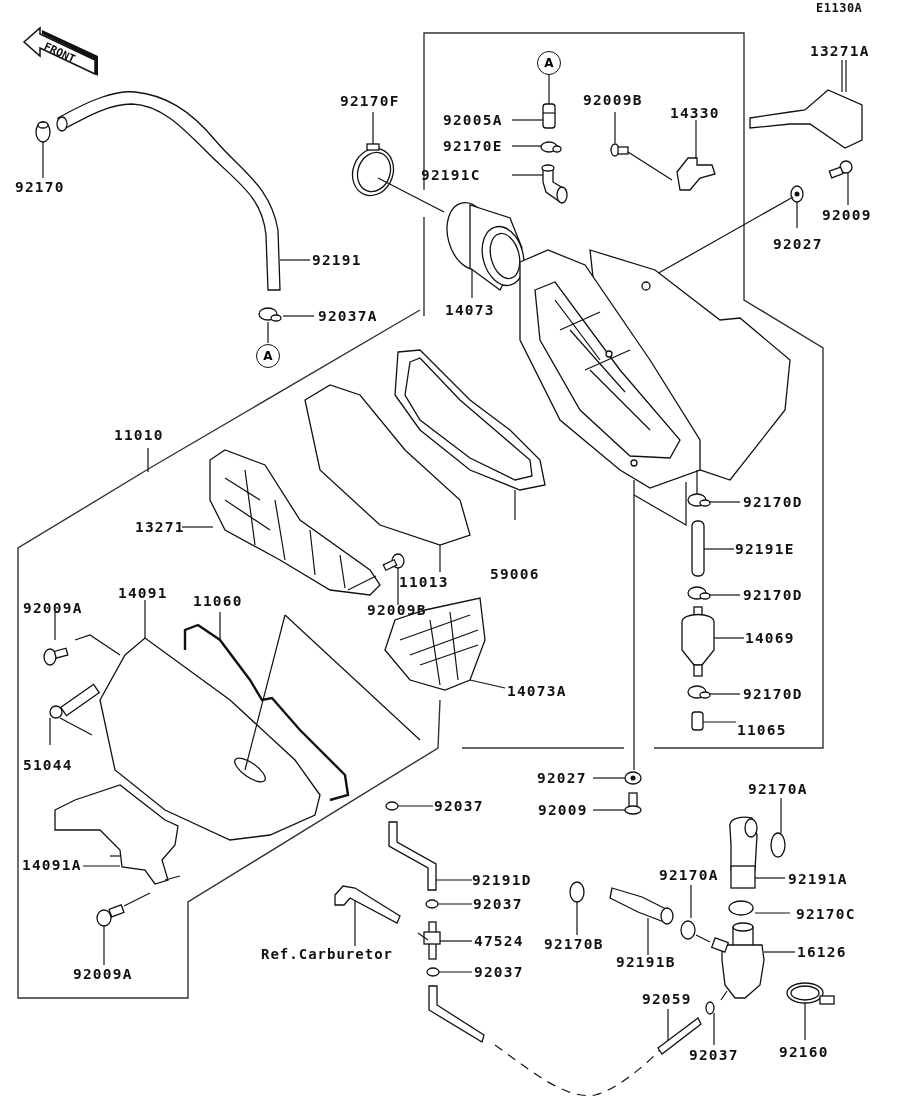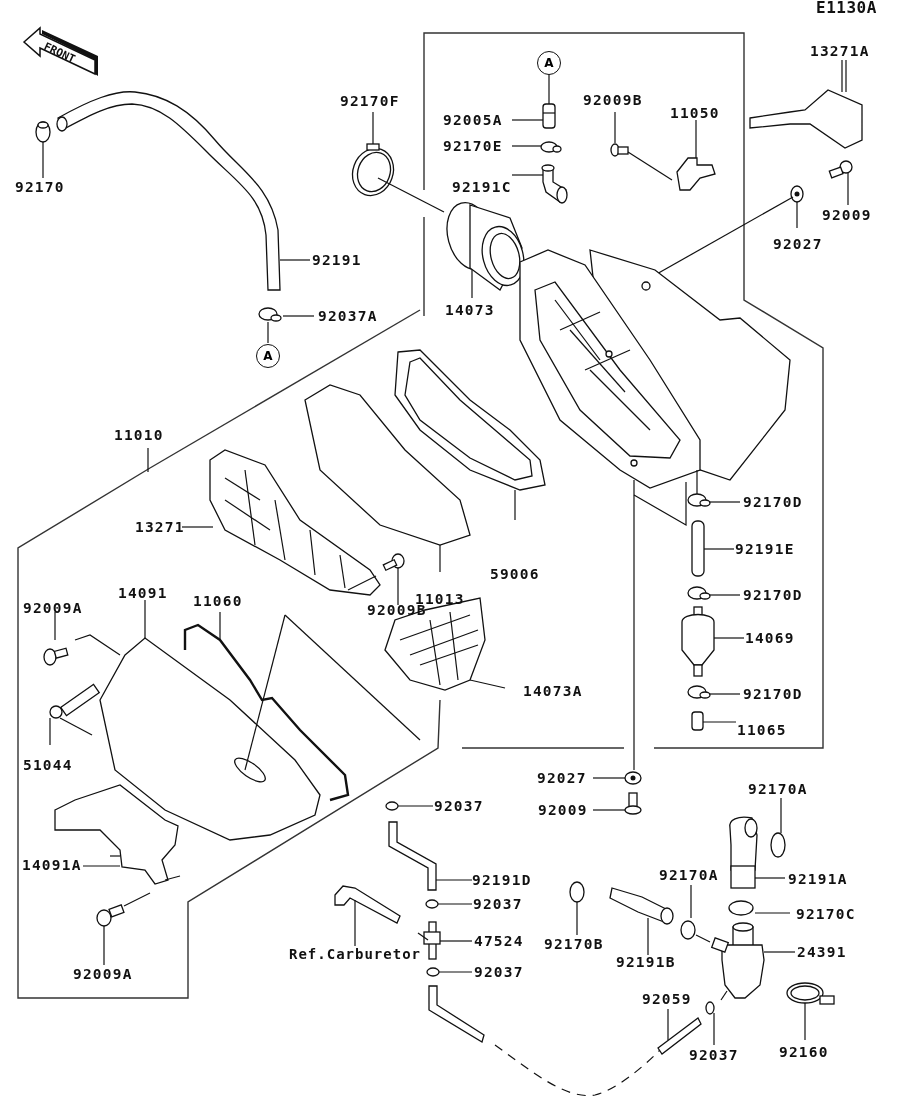--- a/index.html
+++ b/index.html
@@ -1,20 +1,20 @@
 <!DOCTYPE html>
 <html><head>
 <meta charset="utf-8">
 <style>
   html, body { margin:0; padding:0; background:#ffffff; }
   body { width:914px; height:1103px; position:relative; overflow:hidden; font-family:"DejaVu Sans", sans-serif; }
   #diagram { position:absolute; left:0; top:0; width:914px; height:1103px; }
   .lbl { position:absolute; font-family:"DejaVu Sans Mono", monospace; font-weight:bold; font-size:14.5px; letter-spacing:1.2px; color:#111; white-space:nowrap; line-height:16px; }
-  .lbl.small { font-size:16px; letter-spacing:0.5px; }
-  .ref { position:absolute; font-family:"DejaVu Sans Mono", monospace; font-weight:bold; font-size:14px; letter-spacing:1px; color:#111; white-space:nowrap;margin-left:28px; }
+  .lbl.small { font-size:12px; letter-spacing:0.5px; }
+  .ref { position:absolute; font-family:"DejaVu Sans Mono", monospace; font-weight:bold; font-size:14px; letter-spacing:1px; color:#111; white-space:nowrap; }
   svg .ln { stroke:#111; stroke-width:1.2; fill:none; }
   svg .part { stroke:#111; stroke-width:1.3; fill:#fff; }
   svg .thick { stroke:#111; stroke-width:2.4; fill:none; }
   svg .box { stroke:#333; stroke-width:1.4; fill:none; }
   .front-badge { position:absolute; left:20px; top:22px; width:80px; height:60px; }
   .circA { position:absolute; width:22px; height:22px; border:1.5px solid #111; border-radius:50%; font-family:"DejaVu Sans", sans-serif; font-weight:bold; font-size:12px; text-align:center; line-height:22px; background:#fff; }
 </style>
 </head>
 <body>
 
@@ -336,62 +336,62 @@
 <div class="circA" style="left:537px;top:51px;">A</div>
 
 <div class="lbl small" style="left:816px;top:0px;">E1130A</div>
 
 <div class="lbl" style="left:15px;top:179px;">92170</div>
 <div class="lbl" style="left:312px;top:252px;">92191</div>
 <div class="lbl" style="left:318px;top:308px;">92037A</div>
 <div class="lbl" style="left:340px;top:93px;">92170F</div>
 <div class="lbl" style="left:443px;top:112px;">92005A</div>
 <div class="lbl" style="left:443px;top:138px;">92170E</div>
-<div class="lbl" style="left:452px;top:167px;margin-top:12px;">92191C</div>
+<div class="lbl" style="left:421px;top:167px;">92191C</div>
 <div class="lbl" style="left:445px;top:302px;">14073</div>
 <div class="lbl" style="left:583px;top:92px;">92009B</div>
-<div class="lbl" style="left:670px;top:105px;">11050</div>
+<div class="lbl" style="left:670px;top:105px;">14330</div>
 <div class="lbl" style="left:810px;top:43px;">13271A</div>
 <div class="lbl" style="left:822px;top:207px;">92009</div>
 <div class="lbl" style="left:773px;top:236px;">92027</div>
 
 <div class="lbl" style="left:114px;top:427px;">11010</div>
 <div class="lbl" style="left:135px;top:519px;">13271</div>
-<div class="lbl" style="left:415px;top:574px;margin-top:17px;">11013</div>
+<div class="lbl" style="left:399px;top:574px;">11013</div>
 <div class="lbl" style="left:490px;top:522px;margin-top:44px;">59006</div>
 <div class="lbl" style="left:367px;top:602px;">92009B</div>
 
 <div class="lbl" style="left:743px;top:494px;">92170D</div>
 <div class="lbl" style="left:735px;top:541px;">92191E</div>
 <div class="lbl" style="left:743px;top:587px;">92170D</div>
 <div class="lbl" style="left:745px;top:630px;">14069</div>
 <div class="lbl" style="left:743px;top:686px;">92170D</div>
 <div class="lbl" style="left:737px;top:714px;margin-top:8px;">11065</div>
 
 <div class="lbl" style="left:23px;top:600px;">92009A</div>
 <div class="lbl" style="left:118px;top:585px;">14091</div>
 <div class="lbl" style="left:193px;top:593px;">11060</div>
-<div class="lbl" style="left:523px;top:683px;text-align:center;">14073A</div>
+<div class="lbl" style="left:507px;top:683px;text-align:center;">14073A</div>
 <div class="lbl" style="left:23px;top:749px;margin-top:8px;">51044</div>
 
 <div class="lbl" style="left:537px;top:770px;">92027</div>
 <div class="lbl" style="left:538px;top:802px;">92009</div>
 
 <div class="lbl" style="left:434px;top:798px;">92037</div>
 <div class="lbl" style="left:472px;top:872px;">92191D</div>
 <div class="lbl" style="left:473px;top:896px;">92037</div>
 <div class="lbl" style="left:474px;top:933px;">47524</div>
 <div class="lbl" style="left:474px;top:964px;">92037</div>
 <div class="ref" style="left:261px;top:946px;">Ref.Carburetor</div>
 
 <div class="lbl" style="left:22px;top:857px;">14091A</div>
 <div class="lbl" style="left:73px;top:966px;">92009A</div>
 
 <div class="lbl" style="left:748px;top:781px;">92170A</div>
 <div class="lbl" style="left:788px;top:871px;">92191A</div>
 <div class="lbl" style="left:659px;top:867px;">92170A</div>
 <div class="lbl" style="left:796px;top:906px;">92170C</div>
-<div class="lbl" style="left:797px;top:944px;">24391</div>
+<div class="lbl" style="left:797px;top:944px;">16126</div>
 <div class="lbl" style="left:544px;top:936px;">92170B</div>
 <div class="lbl" style="left:616px;top:954px;text-align:right;">92191B</div>
 <div class="lbl" style="left:642px;top:991px;">92059</div>
 <div class="lbl" style="left:689px;top:1047px;">92037</div>
 <div class="lbl" style="left:779px;top:1044px;">92160</div>
 
 </body></html>

